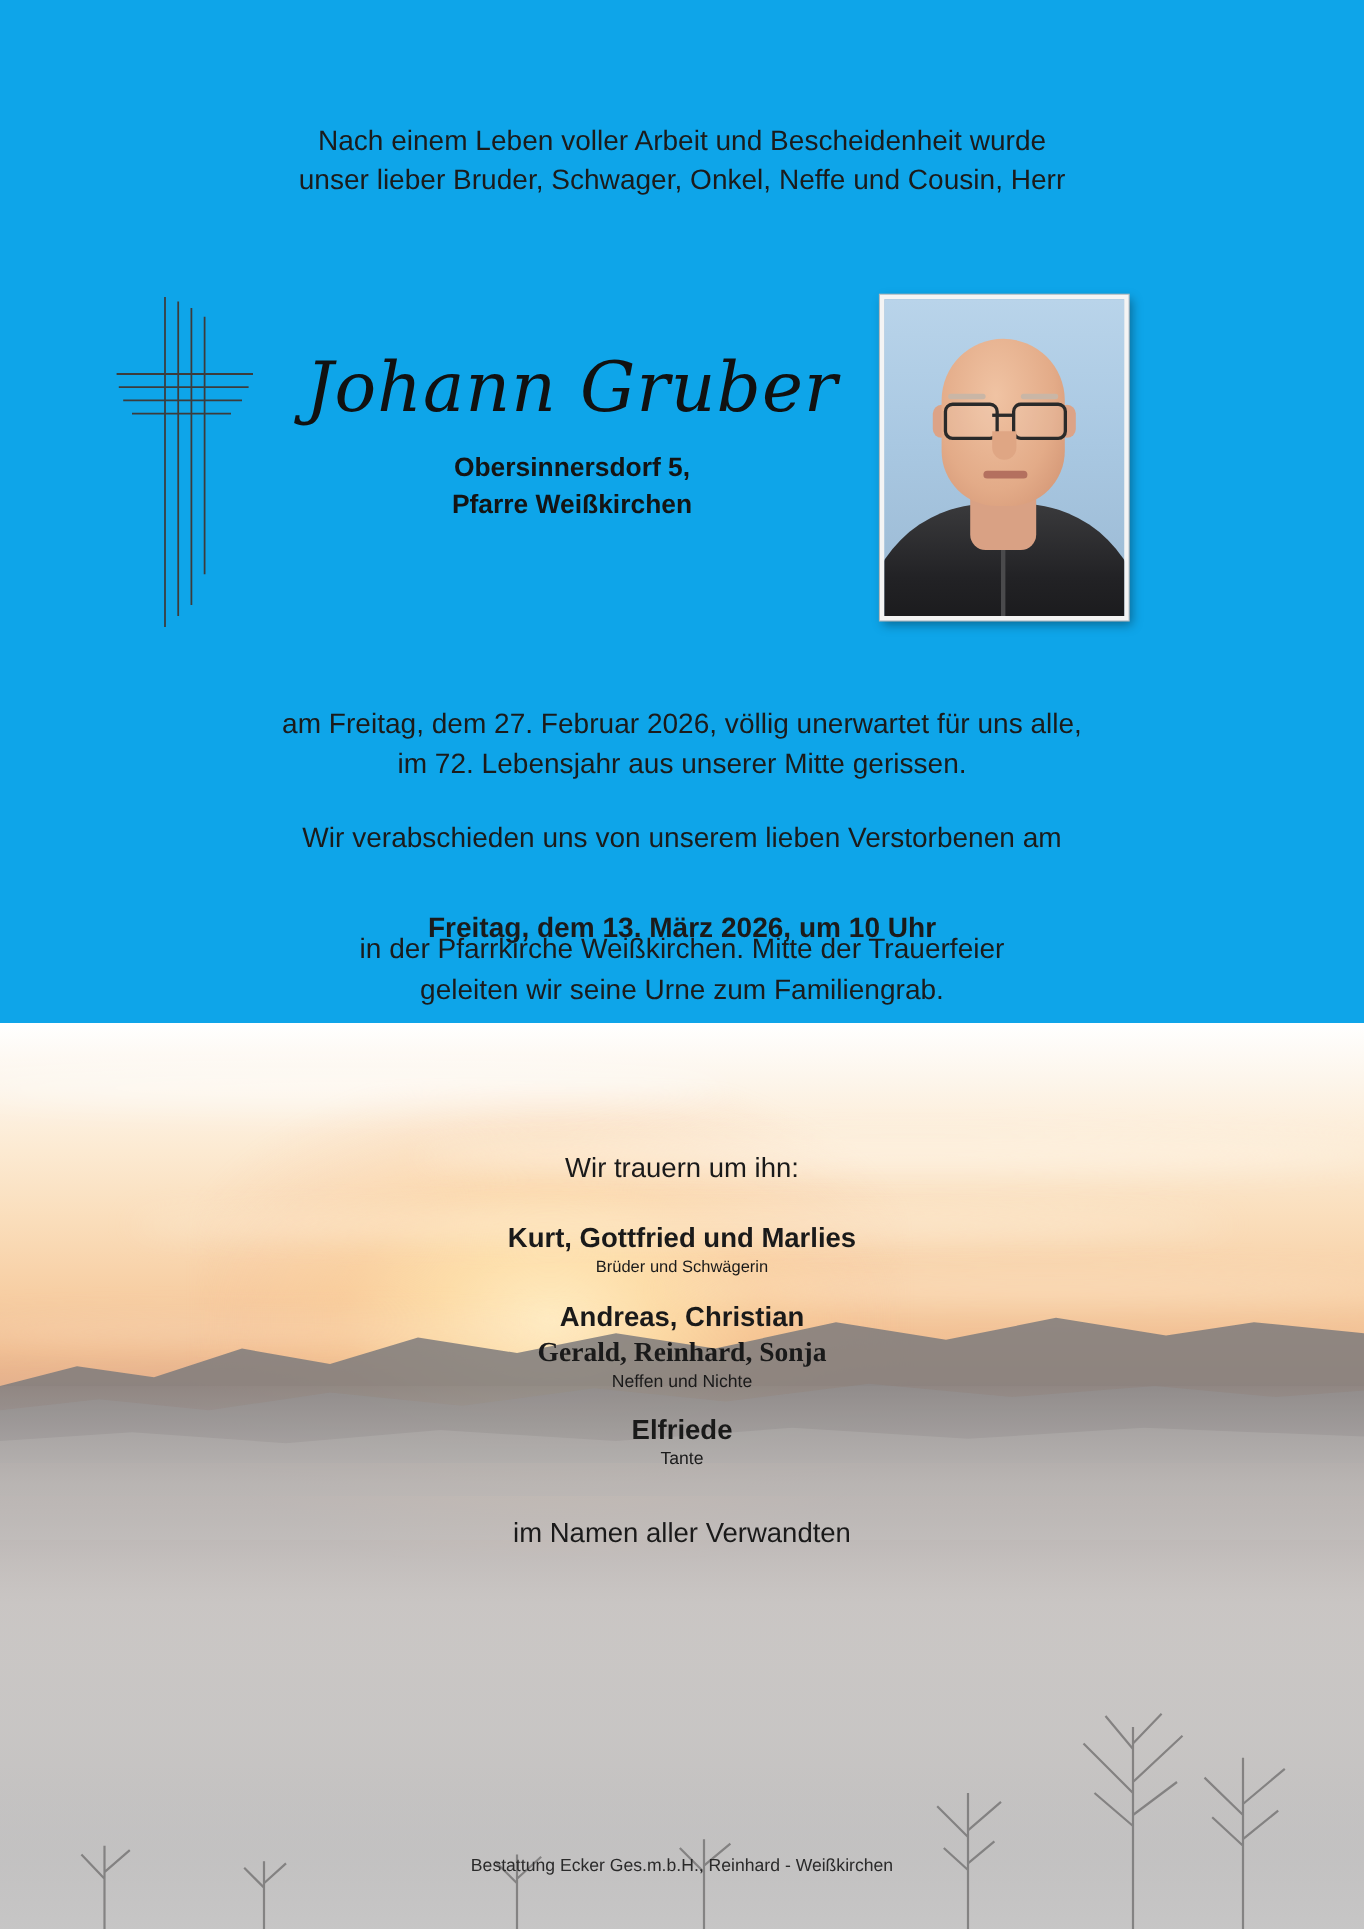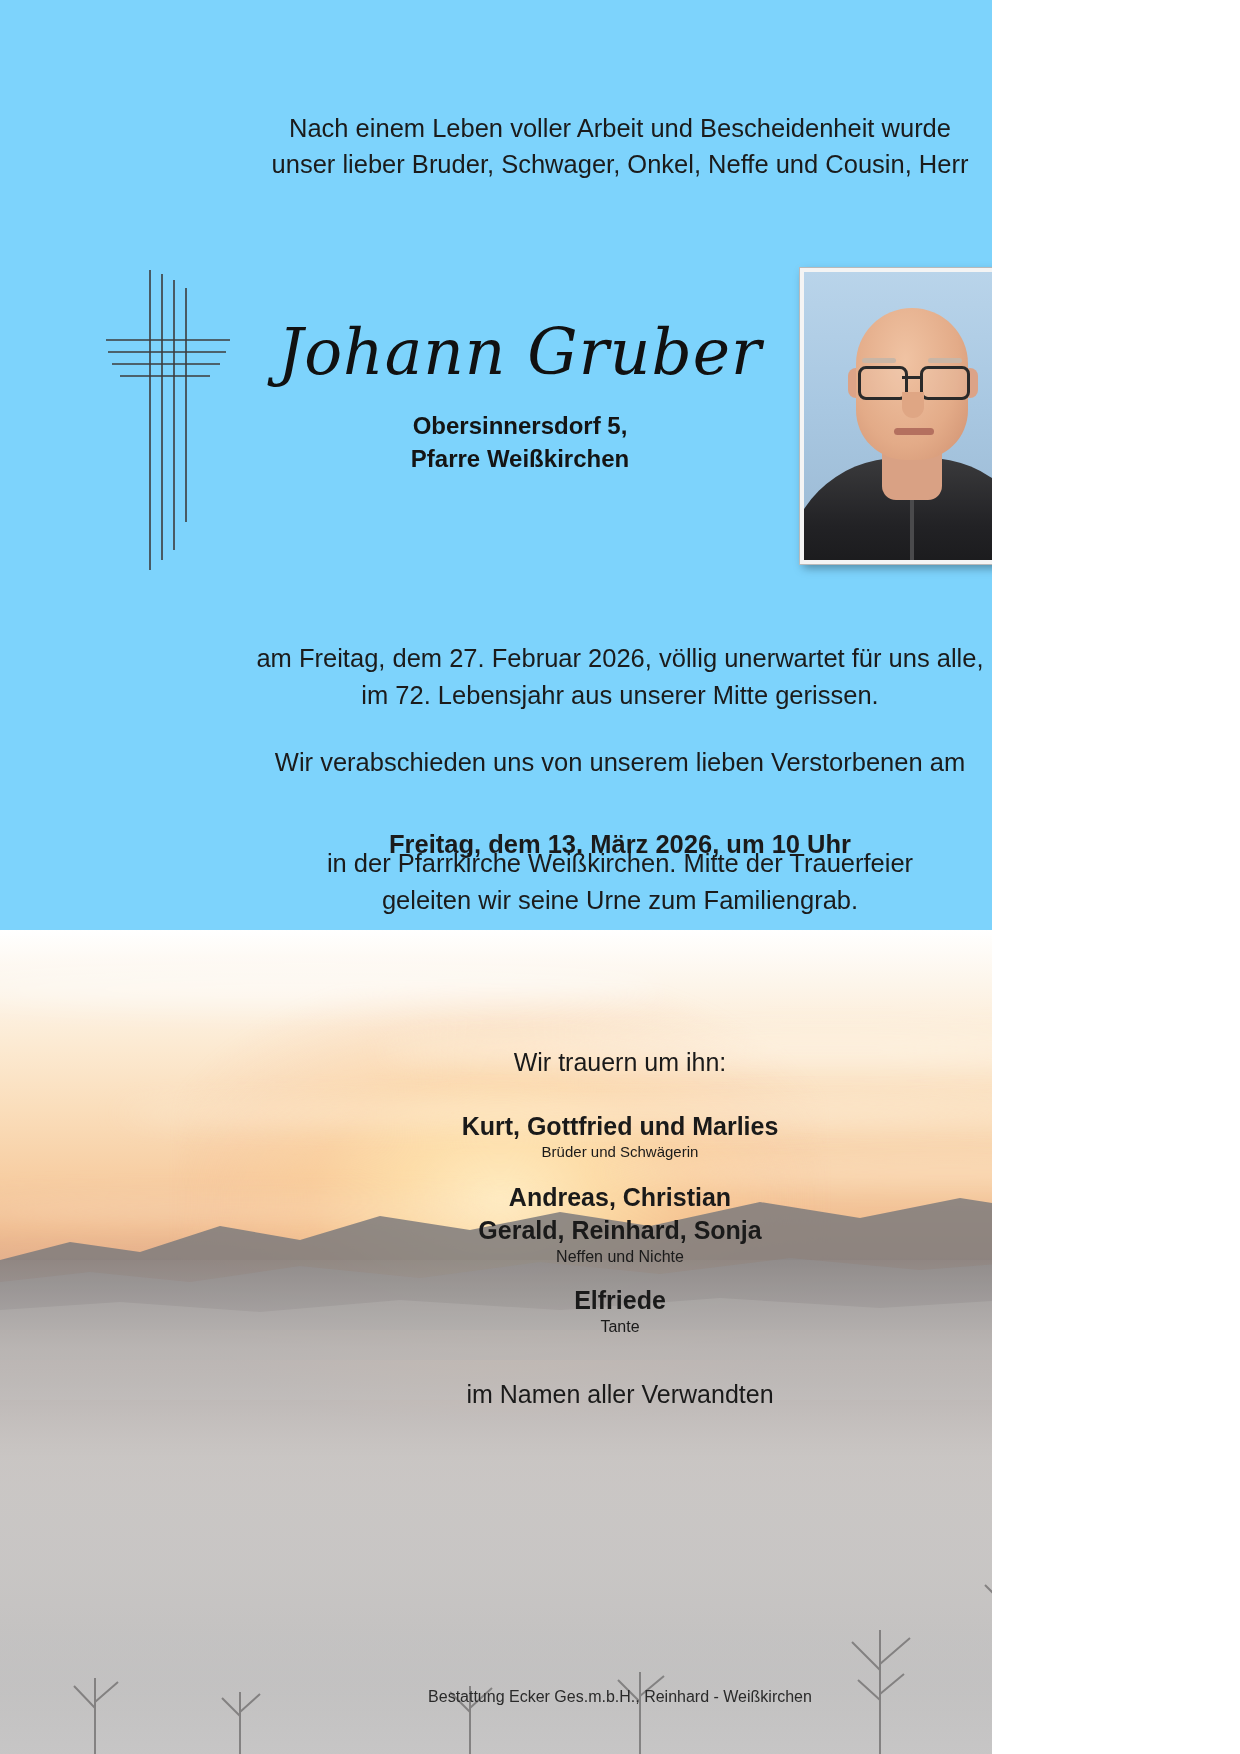--- a/index.html
+++ b/index.html
@@ -10,24 +10,24 @@
     width: 1240px;
     height: 1754px;
     font-family: "Liberation Sans", sans-serif;
     background: #ffffff;
     color: #1a1a1a;
     overflow: hidden;
   }
 
   .page {
     position: relative;
-    width: 992px;
+    width: 1240px;
     height: 1754px;
     overflow: hidden;
-    background: #7dd3fc;
+    background: #0ea5e9;
   }
 
   
   .photo-bg {
     position: absolute;
     left: 0;
     top: 930px;
     width: 1240px;
     height: 824px;
     overflow: hidden;
@@ -262,21 +262,21 @@
     position: absolute;
     left: 0;
     width: 1240px;
     text-align: center;
     color: #1a1a1a;
   }
   .m-title { top: 1048px; font-size: 25px; }
   .m-group1 { top: 1112px; font-size: 25px; font-weight: bold; }
   .m-rel1 { top: 1143px; font-size: 15px; }
   .m-group2a { top: 1183px; font-size: 25px; font-weight: bold; }
-  .m-group2b { top: 1216px; font-size: 25px; font-weight: bold; }
+  .m-group2b { top: 1216px; font-size: 25px; font-weight: bold; font-family: Liberation Serif, serif; }
   .m-rel2 { top: 1248px; font-size: 16px; }
   .m-group3 { top: 1286px; font-size: 25px; font-weight: bold; }
   .m-rel3 { top: 1318px; font-size: 16px; }
   .m-closing { top: 1380px; font-size: 25px; }
 
   .footer {
     position: absolute;
     left: 0;
     top: 1688px;
     width: 1240px;

